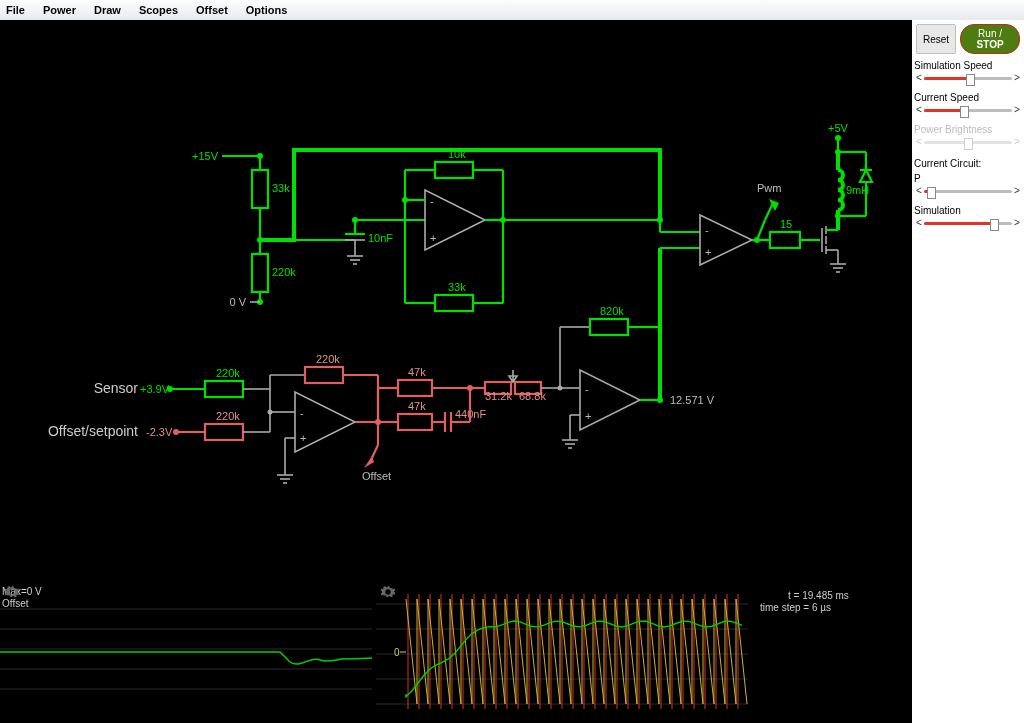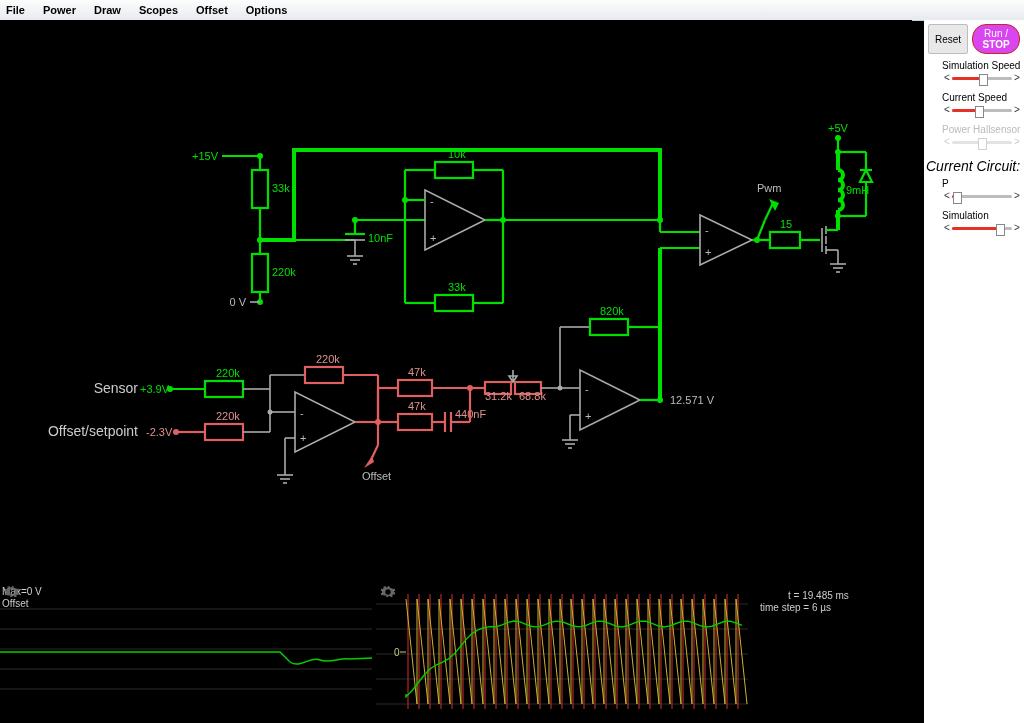--- a/index.html
+++ b/index.html
@@ -11,40 +11,40 @@
   
   .canvas { position:absolute; left:0; top:20px; width:912px; height:564px; background:#000; }
   .canvas svg { position:absolute; left:0; top:0; }
   
   .scopes { position:absolute; left:0; top:584px; width:912px; height:139px; background:#000; }
   .scope { position:absolute; background:#000; }
   .scope svg { position:absolute; left:0; top:0; }
   .scope-label { position:absolute; font-size:10px; color:#ccc; }
   .gear { position:absolute; width:16px; height:16px; color:#666; }
   
-  .sidebar { position:absolute; right:0; top:20px; width:100px; height:703px; background:#fff; font-size:10px; color:#000; }
+  .sidebar { position:absolute; right:0; top:20px; width:112px; height:703px; background:#fff; font-size:10px; color:#000; }
   .btnrow { display:flex; gap:4px; padding:4px 4px 6px 4px;}
   button.reset { flex:0 0 auto; font-size:10px; background:#e8e8e8; border:1px solid #bdbdbd; border-radius:2px; padding:3px 6px;}
-  button.runstop { flex:1 1 auto; font-size:10px; background:#d946ef; border:1px solid #c5281f; border-radius:14px; color:#fff; padding:3px 4px; }
+  button.runstop { flex:1 1 auto; font-size:10px; background:#4d7c0f; border:1px solid #c5281f; border-radius:14px; color:#fff; padding:3px 4px; }
   button.runstop b { font-weight:bold;}
-  .ctl { padding:0 2px 8px 18px;}
+  .ctl { padding:0 2px 8px 2px;}
   .ctl-label { font-size:10px; margin-bottom:1px; }
   .ctl-label.dis { color:#bbb;}
   .slider { position:relative; height:12px;}
   .slider .arr { position:absolute; top:0; width:10px; text-align:center; font-size:10px; color:#333; user-select:none;}
   .slider .arr.l { left:0;}
   .slider .arr.r { right:0;}
   .slider.dis .arr { color:#ccc;}
   .track { position:absolute; left:10px; right:10px; top:5px; height:3px; background:#bdbdbd; border-radius:2px;}
   .slider.dis .track { background:#e3e3e3;}
   .fill  { position:absolute; left:0; top:0; height:3px; background:#e53126; border-radius:2px;}
   .slider.dis .fill { background:transparent;}
   .thumb { position:absolute; top:-3px; width:7px; height:10px; background:#fff; border:1px solid #888;}
   .slider.dis .thumb { border-color:#d0d0d0;}
-  .section { padding:2px 2px 4px 2px; font-size:14px;font-style:italic;}
+  .section { padding:2px 2px 4px 2px; font-size:10px;}
 
   text { font-family:Arial,Helvetica,sans-serif;}
 </style>
 </head>
 <body>
 
 <div class="menubar">
   <span>File</span>
   <span>Power</span>
   <span>Draw</span>
@@ -372,21 +372,21 @@
         <span class="arr l">&lt;</span>
       <div class="track">
           <div class="fill" style="width: 45%;"></div>
         <div class="thumb" style="left: calc(45% - 4px);"></div>
         </div>
       <span class="arr r">&gt;</span>
       </div>
   </div>
 
   <div class="ctl">
-    <div class="ctl-label dis">Power Hallsensor</div>
+    <div class="ctl-label dis">Power Brightness</div>
     <div class="slider dis">
         <span class="arr l">&lt;</span>
       <div class="track">
           <div class="fill" style="width: 50%;"></div>
         <div class="thumb" style="left: calc(50% - 4px);"></div>
         </div>
       <span class="arr r">&gt;</span>
       </div>
   </div>
 

